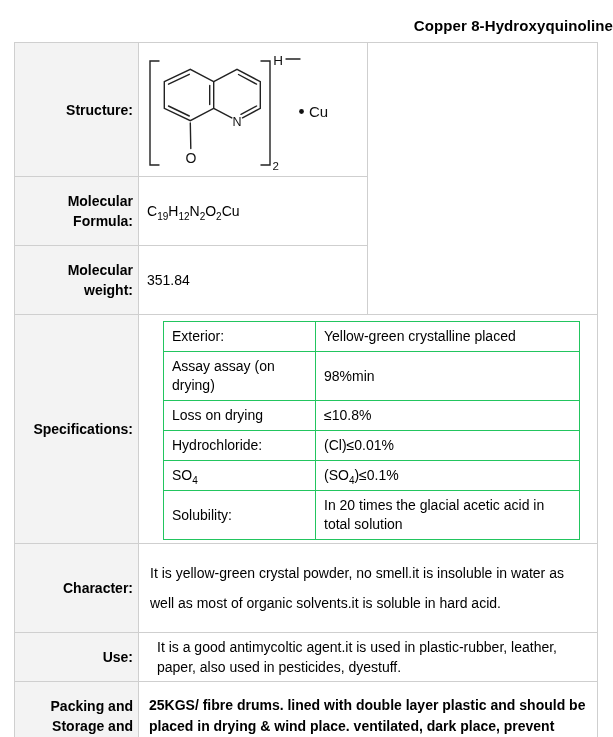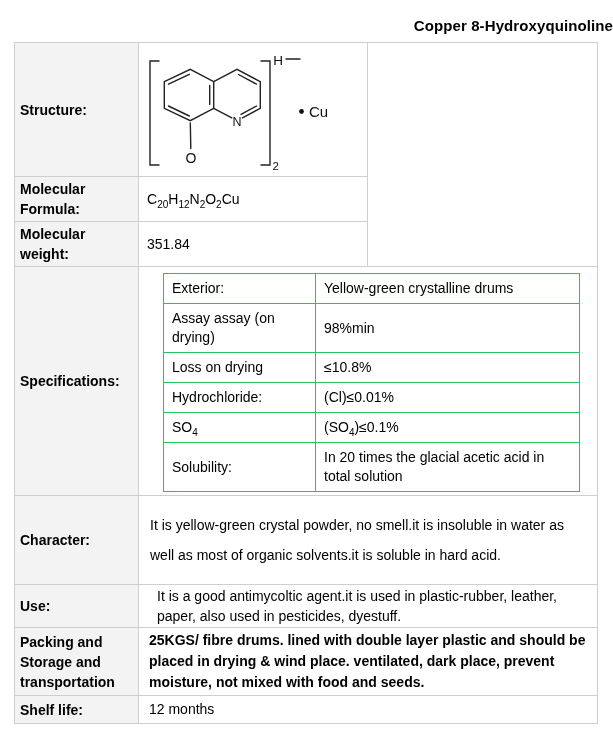--- a/index.html
+++ b/index.html
@@ -15,22 +15,22 @@
   }
   table.main{
     border-collapse:collapse;table-layout:fixed;
     margin-left:14px;width:583px;
   }
   table.main th, table.main td{
     border:1px solid #cfcfcf;
     font-size:14px;vertical-align:middle;
   }
   th.label{
-    background:#f3f3f3;font-weight:bold;text-align:left;
-    padding:2px 5px;line-height:20px;
+    background:#f3f3f3;font-weight:bold;text-align:right;
+    padding:14px 5px;line-height:20px;
   }
   td.value-cell{padding:2px 8px;}
   td.structure-cell{padding:2px 0 2px 2px;vertical-align:middle;}
   td.empty-cell{background:#ffffff;}
   sub{font-size:10px;line-height:0;}
 
   
   td.spec-cell{vertical-align:top;padding:3px 0 0 24px;}
   table.spec{
     border-collapse:collapse;table-layout:fixed;width:416px;
@@ -92,40 +92,40 @@
             <text class="atom" x="131.5" y="122" font-size="11.5">2</text>
             <circle class="atom" cx="160.5" cy="63.5" r="2.4"></circle>
             <text class="atom" x="168" y="68.5" font-size="15">Cu</text>
           </svg>
         </td>
         <td class="empty-cell" rowspan="3"></td>
       </tr>
 
       <tr style="height:43px">
         <th class="label">Molecular Formula:</th>
-        <td class="value-cell">C<sub>20</sub>H<sub>12</sub>N<sub>2</sub>O<sub>2</sub>Cu</td>
+        <td class="value-cell">C<sub>19</sub>H<sub>12</sub>N<sub>2</sub>O<sub>2</sub>Cu</td>
       </tr>
 
       <tr style="height:42px">
         <th class="label">Molecular weight:</th>
         <td class="value-cell">351.84</td>
       </tr>
 
       <tr style="height:229px">
         <th class="label">Specifications:</th>
         <td class="spec-cell" colspan="2">
           <table class="spec">
             <colgroup>
                 <col style="width:152px">
                 <col style="width:264px">
               </colgroup>
             <tbody>
                 <tr>
                   <td>Exterior:</td>
-                  <td>Yellow-green crystalline drums</td>
+                  <td>Yellow-green crystalline placed</td>
                 </tr>
                 <tr>
                   <td>Assay assay (on drying)</td>
                   <td>98%min</td>
                 </tr>
                 <tr>
                   <td>Loss on drying</td>
                   <td>≤10.8%</td>
                 </tr>
                 <tr>

